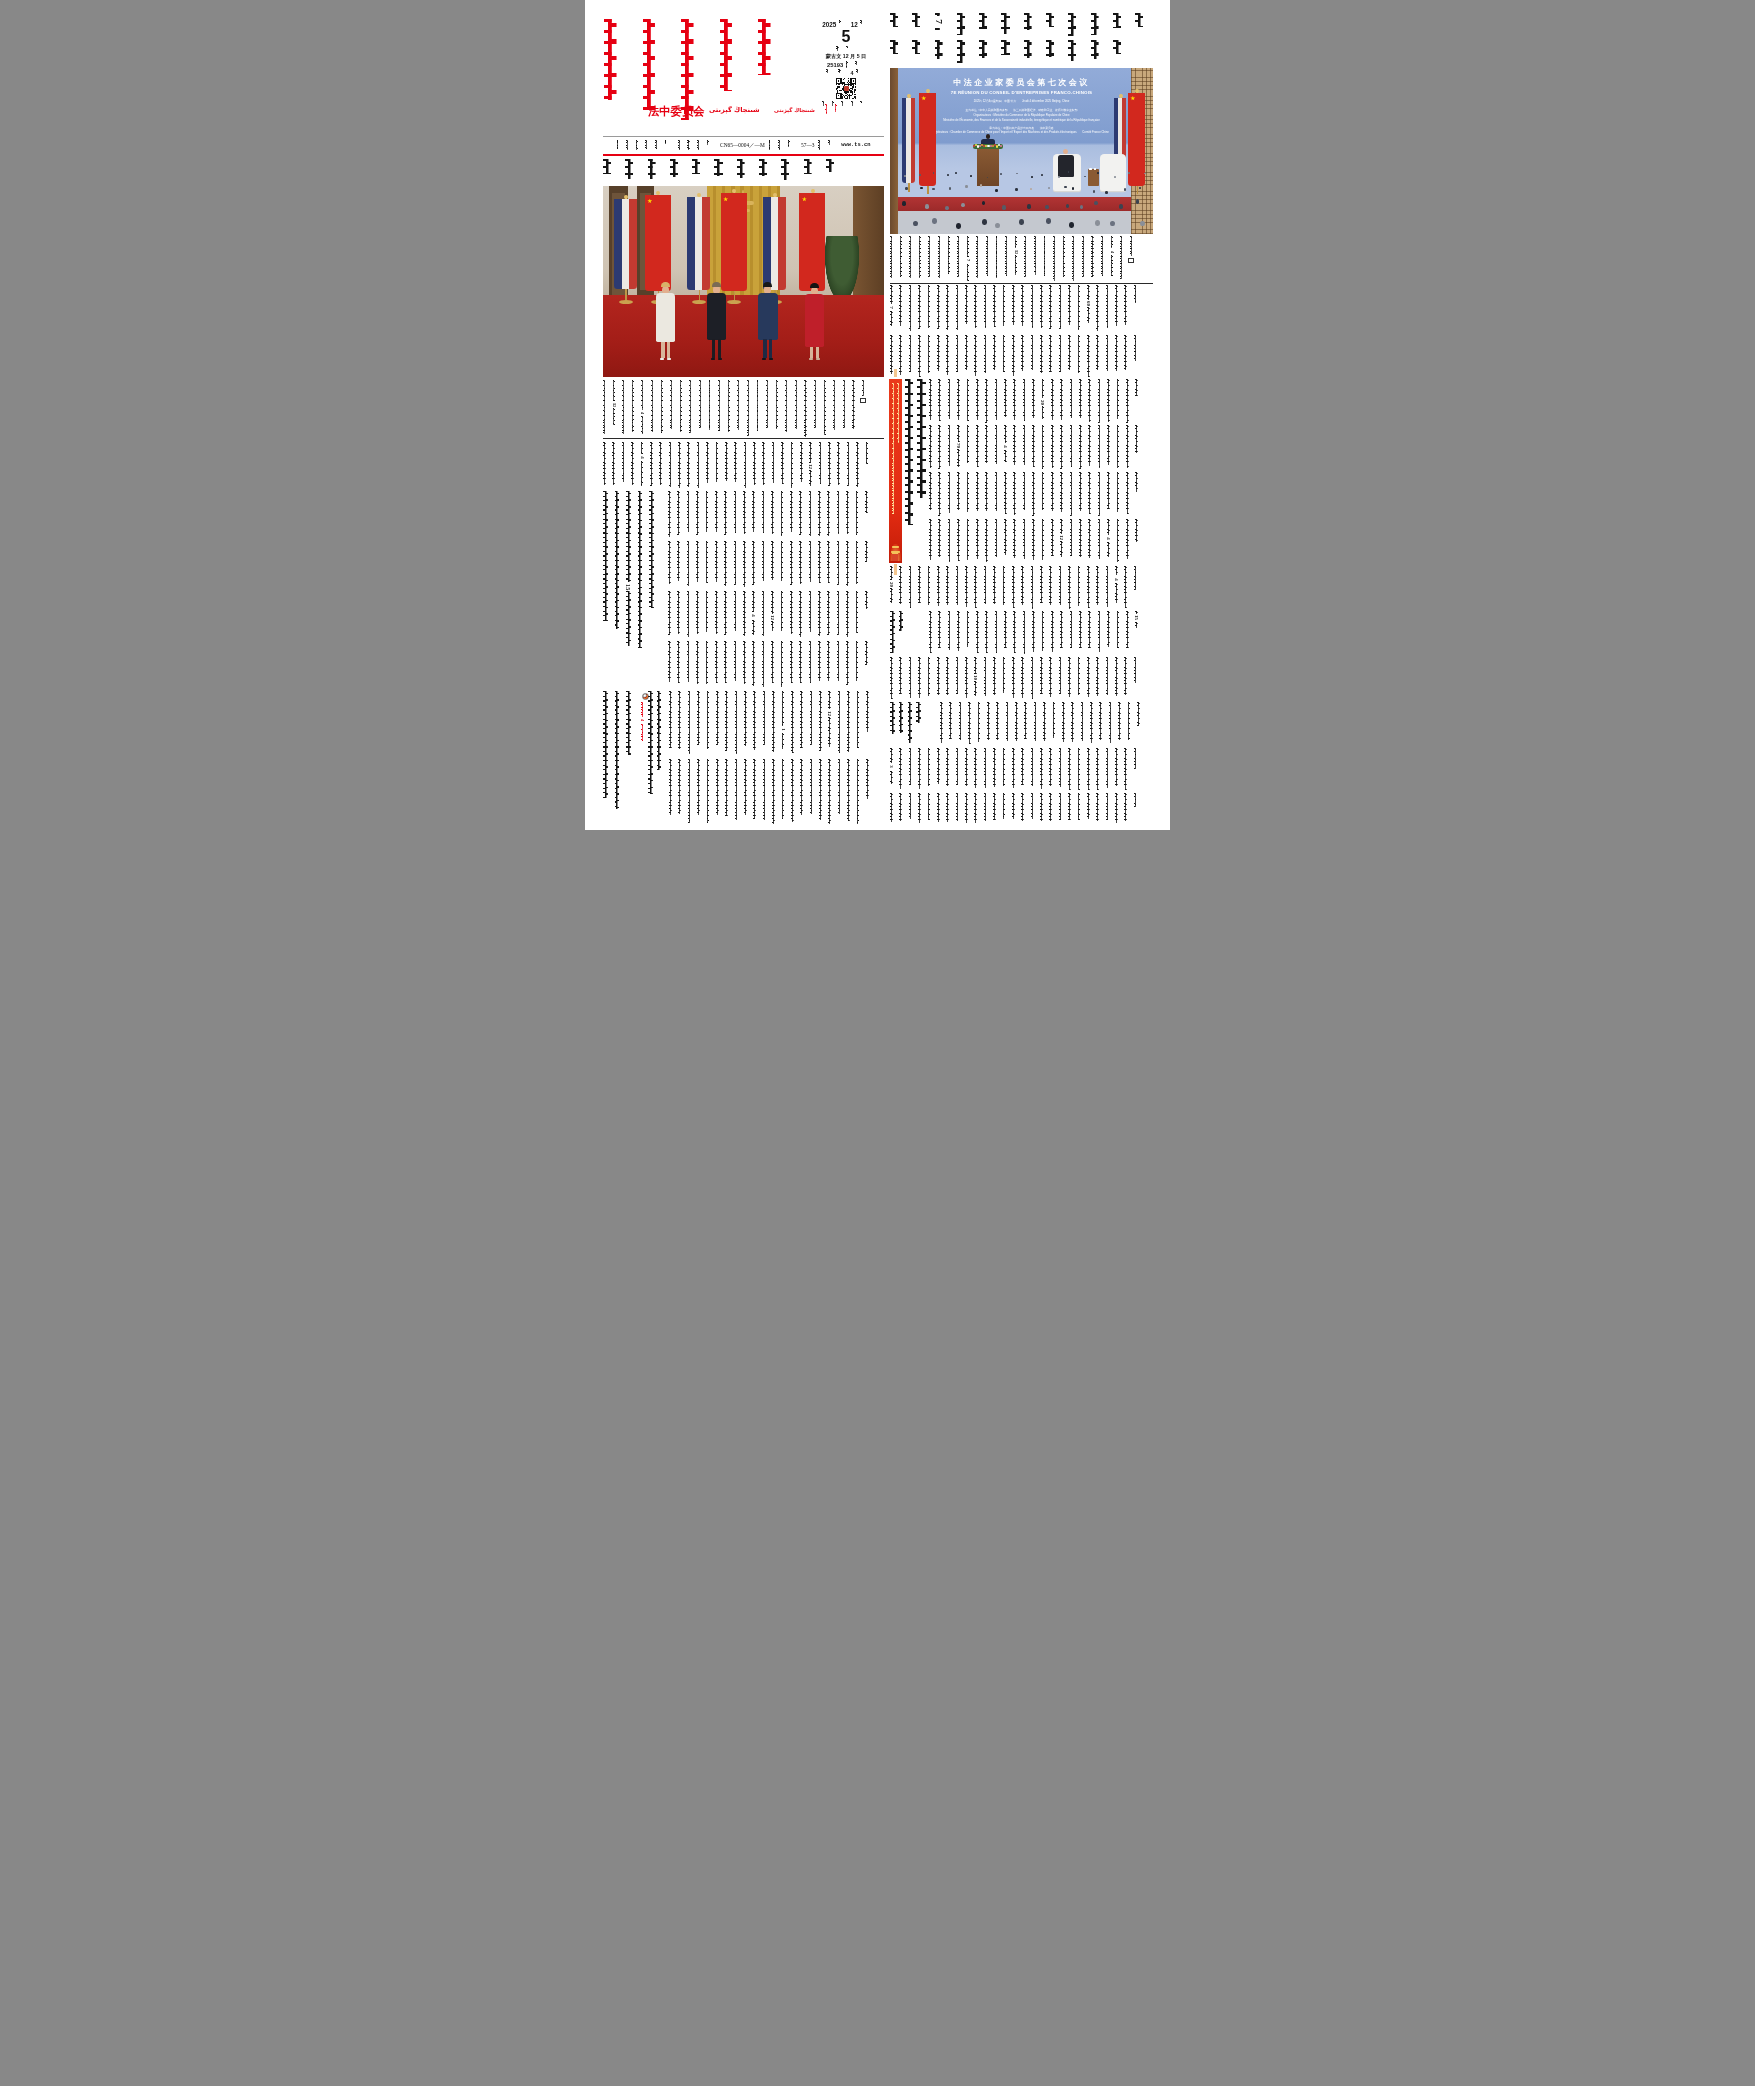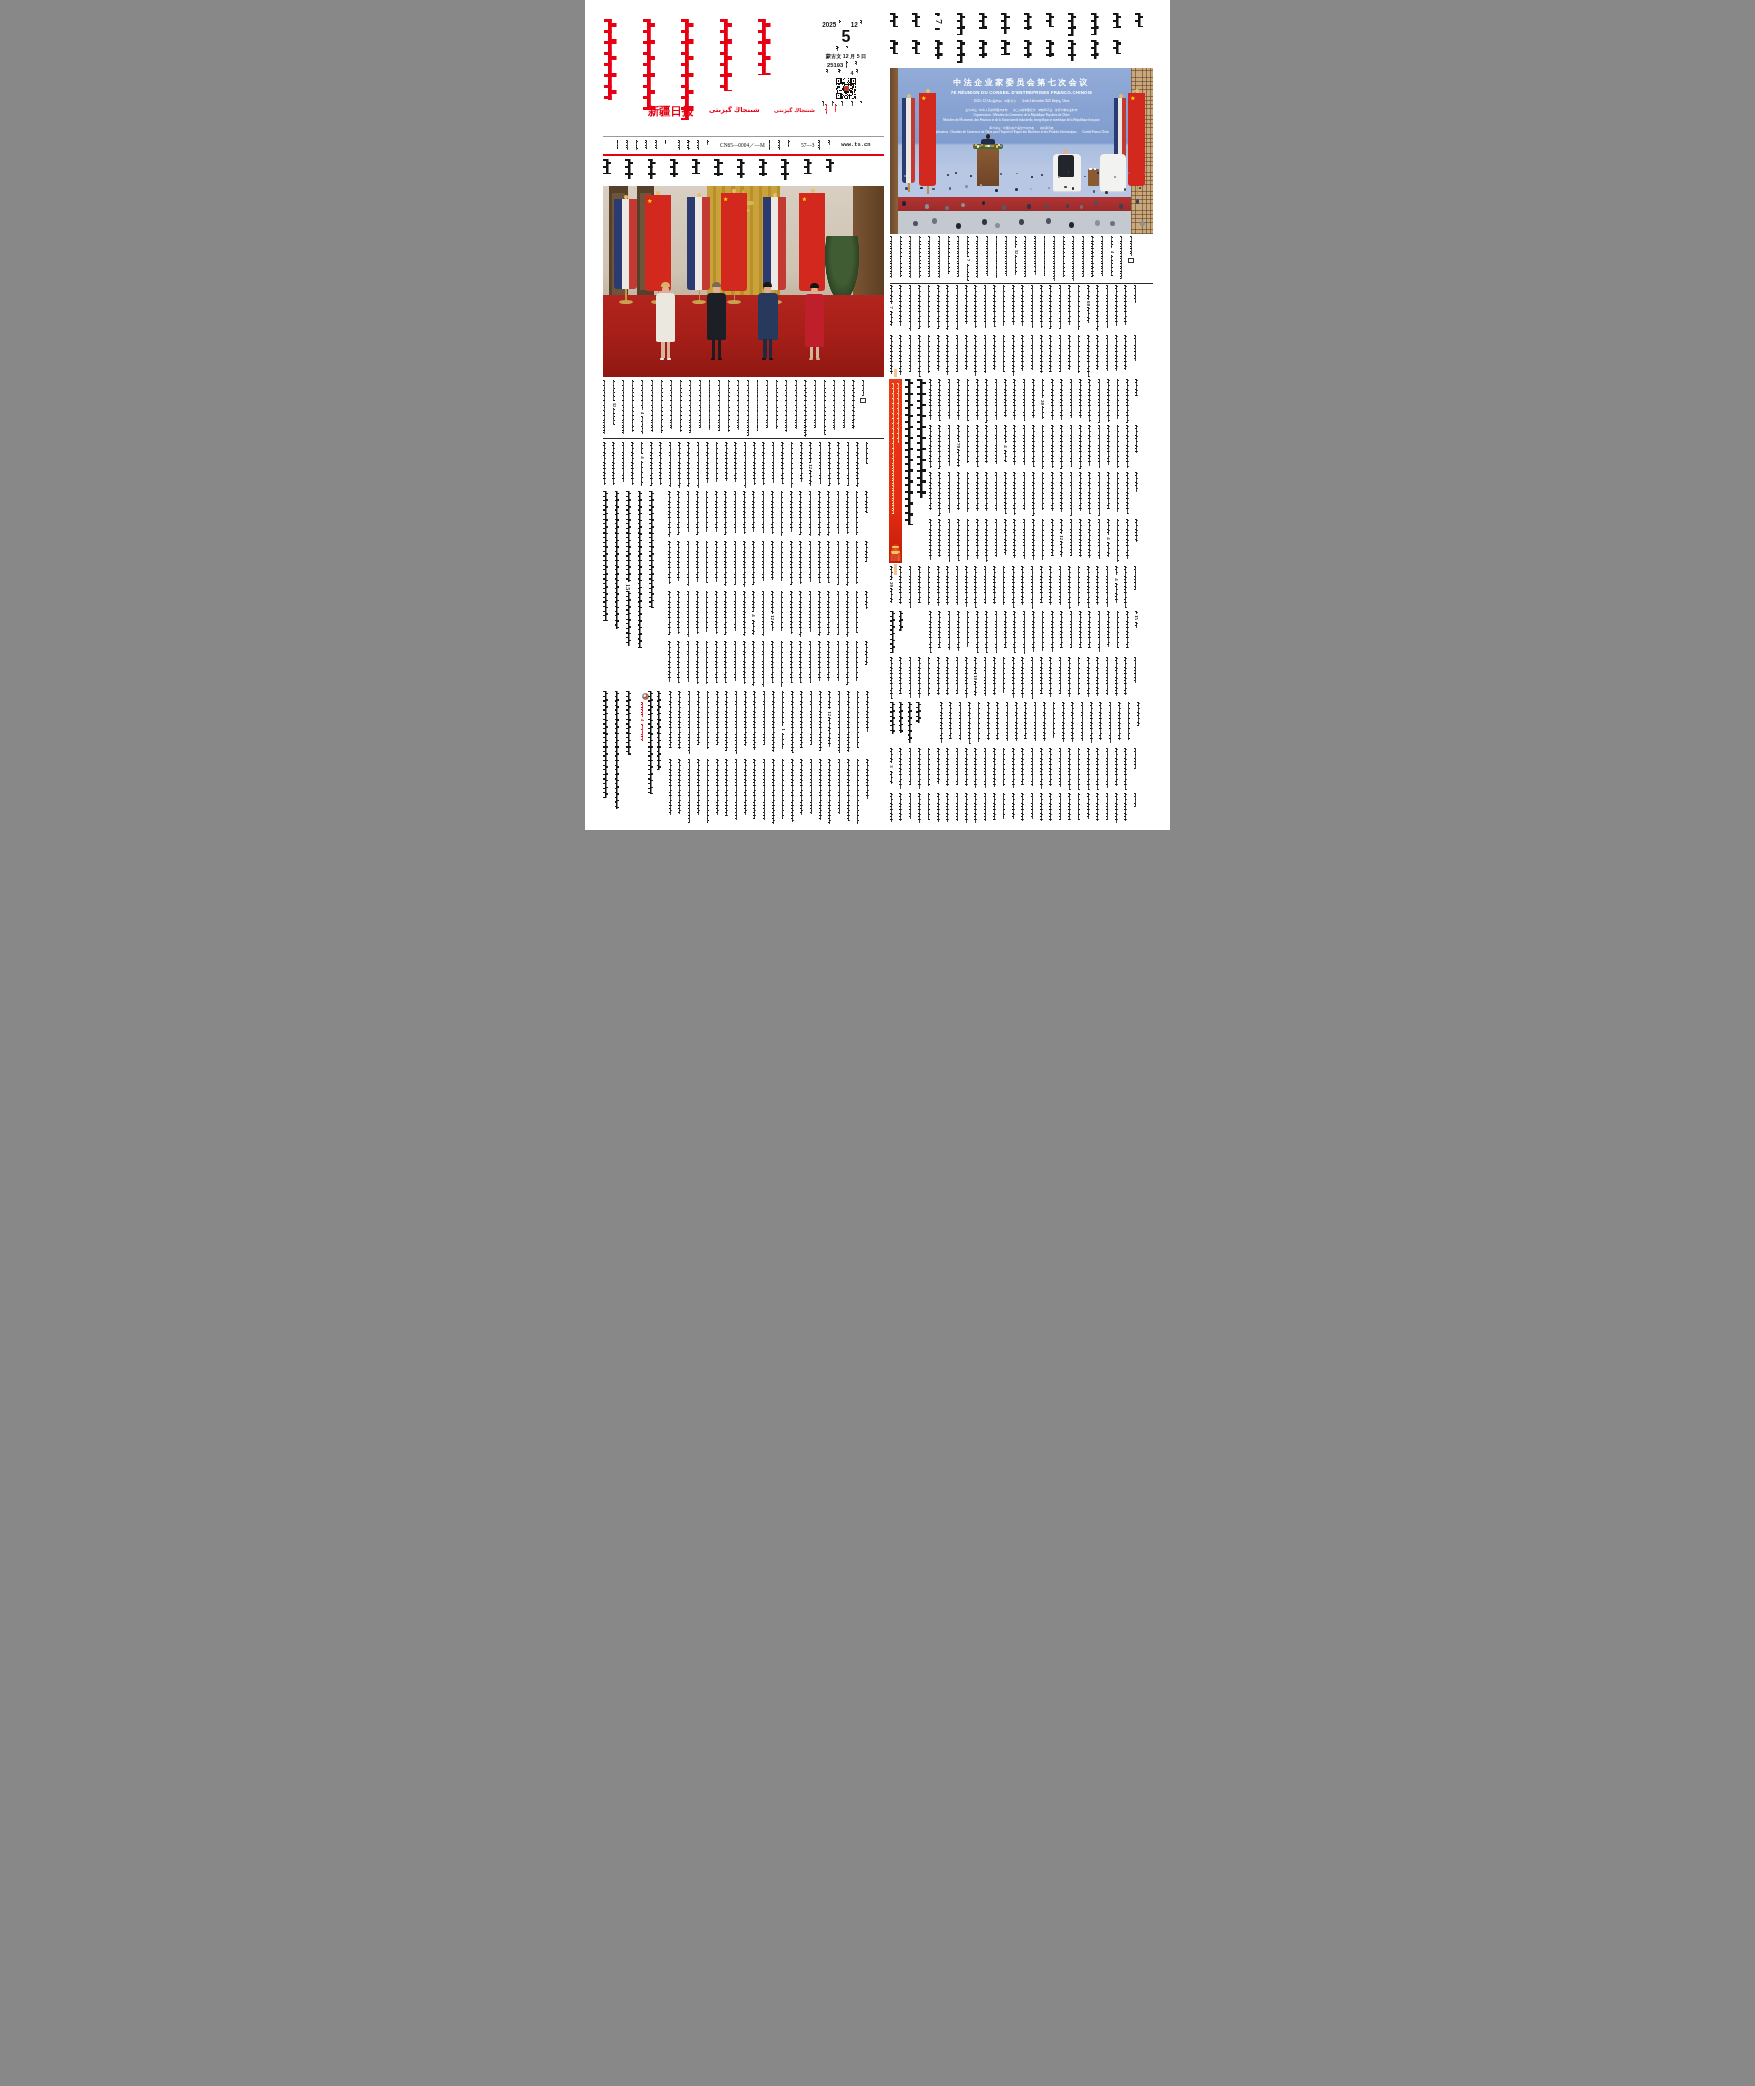--- a/index.html
+++ b/index.html
@@ -492,21 +492,21 @@
           <span class="mgw" style="height: 5.8px;">
             <span class="mgseg" style="flex: 1 1 0%;"></span>
           </span>
           <span class="mgw" style="height: 2px;">
             <span class="mgseg" style="flex: 1 1 0%;"></span>
           </span>
         </span>
     </div>
   </div>
 
-  <div class="abs brandcn" style="left:63px;top:104px;font-size:11.3px;">新疆日报</div>
+  <div class="abs brandcn" style="left:63px;top:104px;font-size:11.3px;">法中委员会</div>
   <div class="abs uy" style="left:124px;top:106px;font-size:6.7px;">شىنجاڭ گېزىتى</div>
   <div class="abs uy" style="left:189px;top:107px;font-size:5.4px;">شىنجاڭ گېزىتى</div>
   <div class="abs mg sz-s ink-red" style="left:240px;top:104px;height:11.7px;">
       <span class="mgw" style="height: 10.2px;">
         <span class="mgseg" style="flex: 1 1 0%;"></span>
       </span>
       <span class="mgw" style="height: 7.5px;">
         <span class="mgseg" style="flex: 1 1 0%;"></span>
       </span>
     </div>

